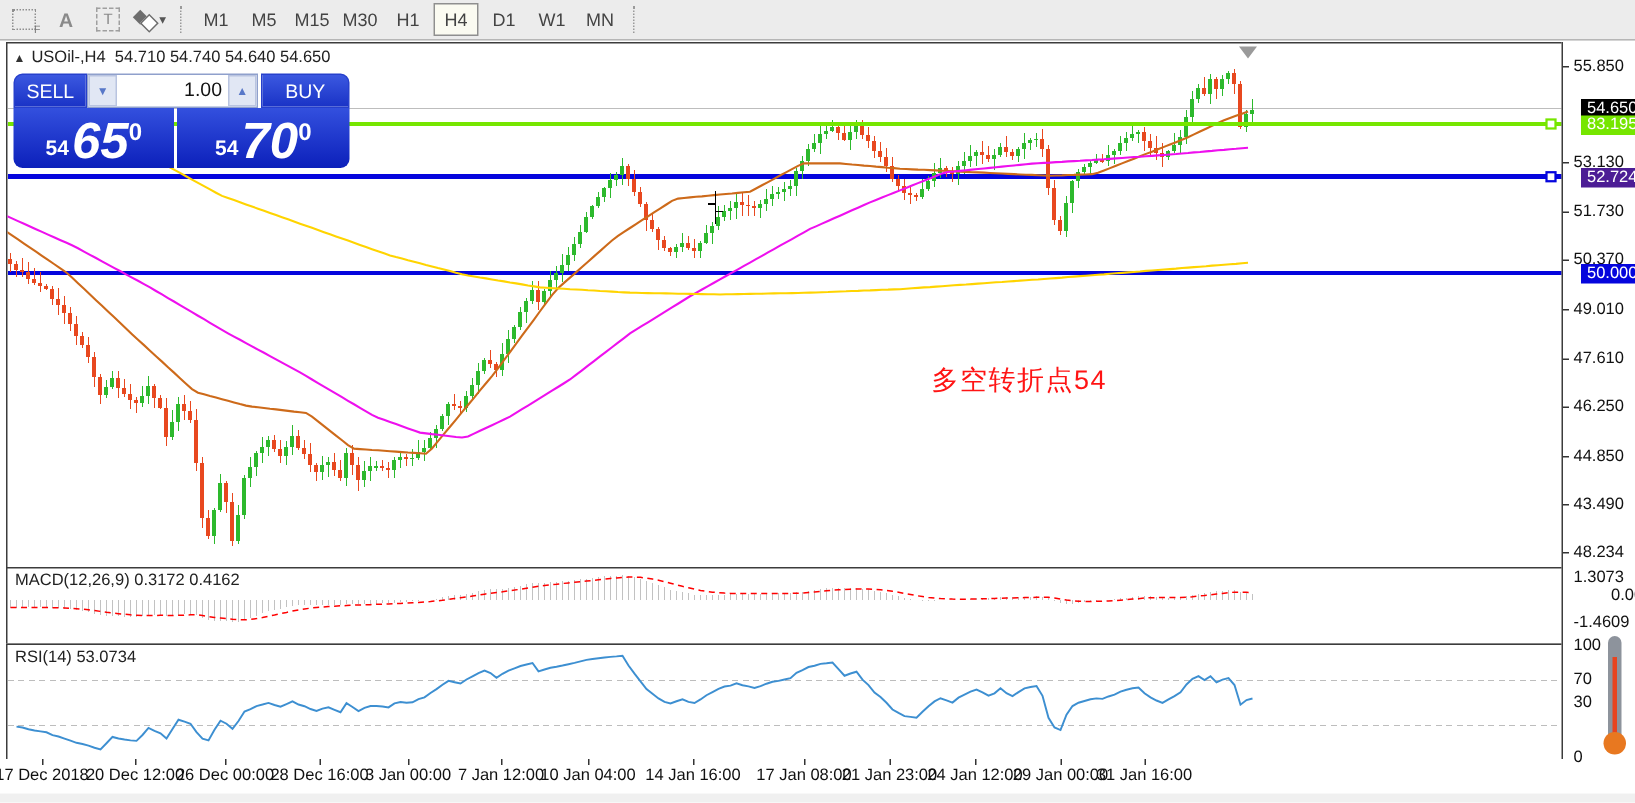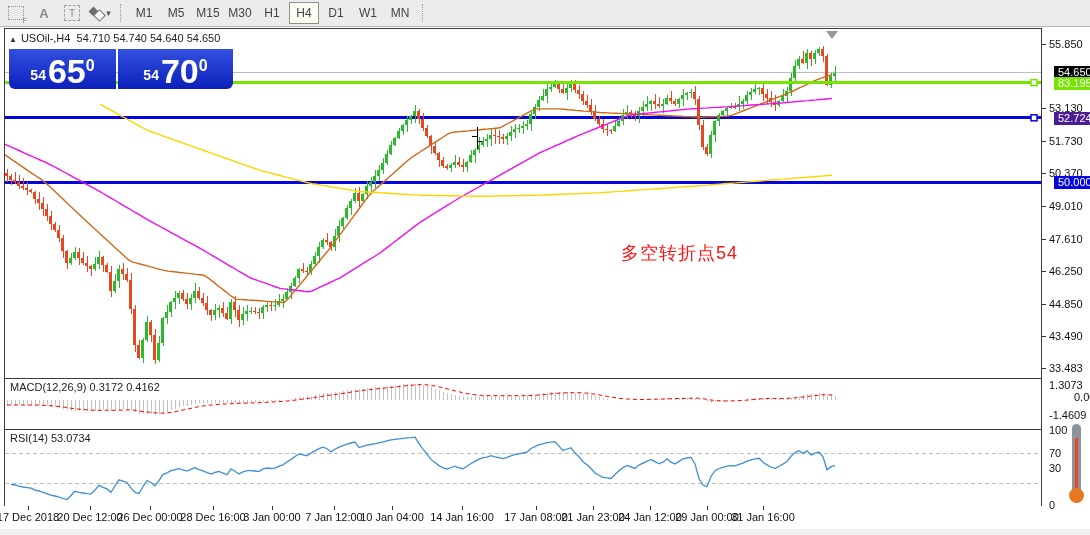--- a/index.html
+++ b/index.html
@@ -55,21 +55,21 @@
   #vol-box{width:114px;background:#fff;border:1px solid #8fa0cc;box-sizing:border-box;display:flex;}
   .spin{width:19px;background:#e1e7f4;display:flex;align-items:center;justify-content:center;
     font-size:8px;color:#5878c8;border:1px solid #b9c4e0;box-sizing:border-box;}
   #vol-value{flex:1;font-size:13px;color:#111;text-align:right;padding:2px 4px 0 0;}
   #tp-bottom{display:flex;height:40px;margin-top:0;}
   .price-big{color:#fff;display:flex;align-items:flex-end;justify-content:center;
     background:linear-gradient(#3350de,#0c20bb);padding-bottom:1px;box-sizing:border-box;}
   #bid-panel{width:107px;border-radius:0 0 0 6px;}
   #ask-panel{width:115px;margin-left:2px;border-radius:0 0 6px 0;}
   .p-small{font-size:14px;font-weight:bold;line-height:26px;margin-right:2px;}
-  .p-large{font-size:34px;font-weight:bold;line-height:34px;}
+  .p-large{font-size:34px;font-weight:bold;line-height:34px;font-style:italic;}
   .p-sup{font-size:16px;font-weight:bold;line-height:16px;position:relative;top:-14px;}
   
   #thermo{position:absolute;left:1066px;top:424px;width:20px;height:88px;z-index:9;}
   #thermo .tube{position:absolute;left:6px;top:0;width:9px;height:70px;background:#8d939c;border-radius:5px 5px 3px 3px;}
   #thermo .merc{position:absolute;left:9px;top:14px;width:3px;height:58px;background:#e8441f;}
   #thermo .bulb{position:absolute;left:3px;top:64px;width:15px;height:15px;border-radius:50%;background:#e87820;}
 </style>
 </head>
 <body>
 
@@ -775,21 +775,21 @@
     <div class="axtick" style="top: 171.528px;">49.010</div>
     <div class="axdash" style="top: 210.589px;"></div>
     <div class="axtick" style="top: 204.589px;">47.610</div>
     <div class="axdash" style="top: 242.706px;"></div>
     <div class="axtick" style="top: 236.706px;">46.250</div>
     <div class="axdash" style="top: 275.767px;"></div>
     <div class="axtick" style="top: 269.767px;">44.850</div>
     <div class="axdash" style="top: 307.883px;"></div>
     <div class="axtick" style="top: 301.883px;">43.490</div>
     <div class="axdash" style="top: 340px;"></div>
-    <div class="axtick" style="top: 334px;">33.483</div>
+    <div class="axtick" style="top: 334px;">48.234</div>
     <div class="badge" style="top: 38.3382px; background: rgb(0, 0, 0); color: rgb(255, 255, 255);">54.650</div>
     <div class="badge" style="top: 48.658px; background: rgb(118, 230, 0); color: rgb(255, 255, 255);">83.195</div>
     <div class="badge" style="top: 83.821px; background: #4c1d95; color: rgb(255, 255, 255);">52.724</div>
     <div class="badge" style="top: 148.149px; background: rgb(5, 5, 221); color: rgb(255, 255, 255);">50.000</div>
     <div class="axtick" style="top: 350.881px;">1.3073</div>
     <div class="axtick" style="top: 363px; padding-left: 25px;">0.00</div>
     <div class="axtick" style="top: 380.778px;">-1.4609</div>
     <div class="axtick" style="top: 396px;">100</div>
     <div class="axtick" style="top: 418.5px;">70</div>
     <div class="axtick" style="top: 434px;">30</div>
@@ -822,20 +822,29 @@
     <div class="tlabel" style="left: 707px;">29 Jan 00:00</div>
     <div class="ttick" style="left: 763px;"></div>
     <div class="tlabel" style="left: 763px;">31 Jan 16:00</div>
   </div>
 
 <div id="symbol-header">
   <span class="tri">▲</span><span>USOil-,H4</span>&nbsp;&nbsp;<span>54.710 54.740 54.640 54.650</span>
 </div>
 
 <div id="trade-panel">
+  <div id="tp-top">
+    <div id="sell-btn" class="tp-btn">SELL</div>
+    <div id="vol-box">
+      <div class="spin">▼</div>
+      <div id="vol-value">1.00</div>
+      <div class="spin">▲</div>
+    </div>
+    <div id="buy-btn" class="tp-btn">BUY</div>
+  </div>
   <div id="tp-bottom">
     <div id="bid-panel" class="price-big">
       <span class="p-small">54</span>
       <span class="p-large">65</span>
       <span class="p-sup">0</span>
     </div>
     <div id="ask-panel" class="price-big">
       <span class="p-small">54</span>
       <span class="p-large">70</span>
       <span class="p-sup">0</span>

